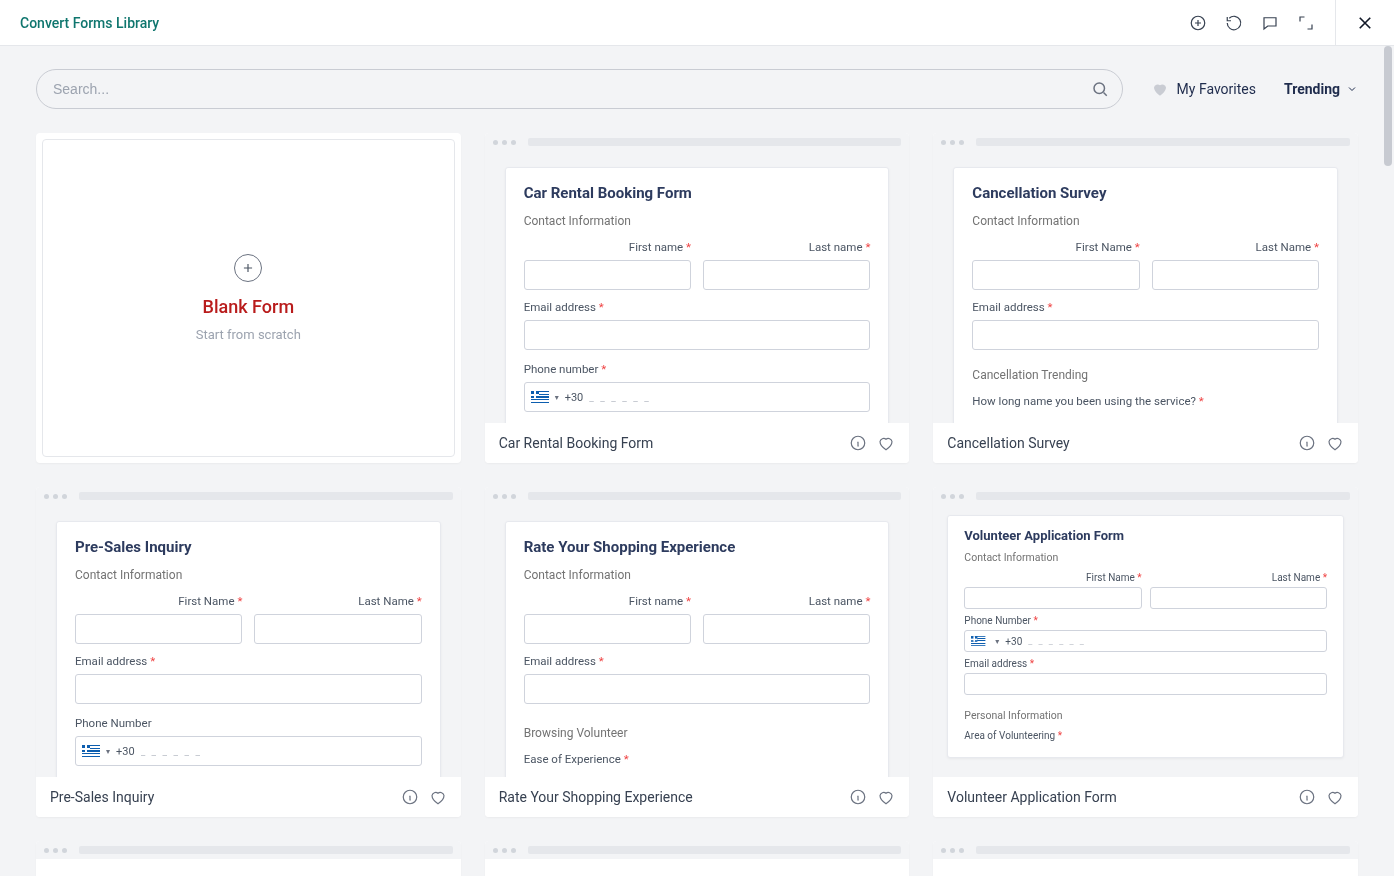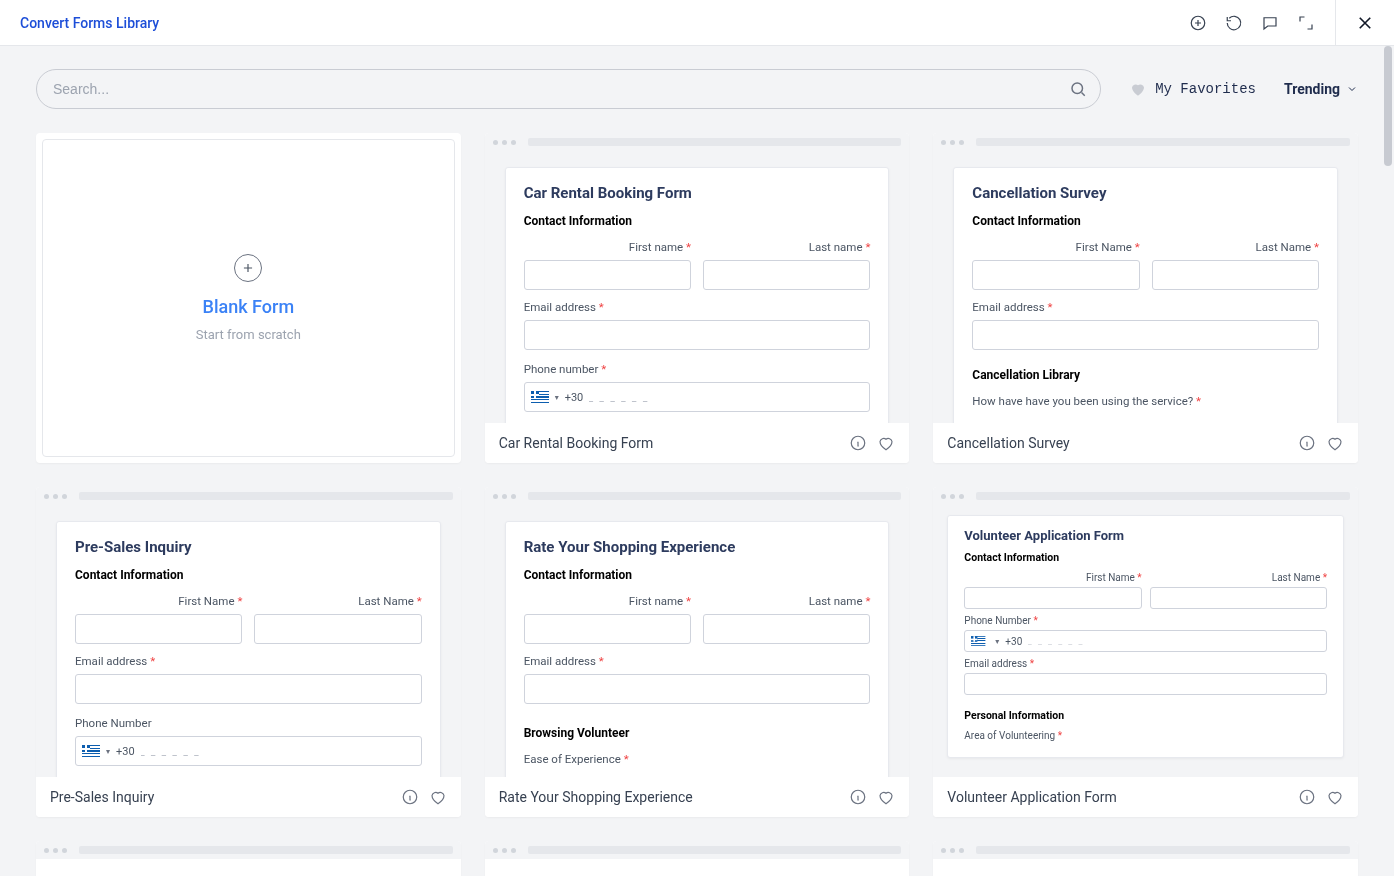--- a/index.html
+++ b/index.html
@@ -14,21 +14,21 @@
   height: 46px;
   border-bottom: 1px solid #e5e7eb;
   display: flex;
   align-items: center;
   padding: 0 20px;
   justify-content: space-between;
   background: #fff;
 }
 .header-title {
   font-size: 14px;
-  color: #1d4ed8;
+  color: #0f766e;
   font-weight: 500;
 }
 .header-icons {
   display: flex;
   align-items: center;
   gap: 18px;
 }
 .header-icon { width: 18px; height: 18px; color: #374151; cursor: pointer; }
 .header-divider { width: 1px; height: 46px; background: #e5e7eb; margin: 0 2px; }
 .close-icon { width: 18px; height: 18px; color: #111827; cursor: pointer; }
@@ -70,21 +70,21 @@
 }
 .search input::placeholder { color: #9ca3af; }
 .search-icon {
   position: absolute;
   right: 14px; top: 50%;
   transform: translateY(-50%);
   color: #6b7280;
 }
 .favorites-btn {
   display: flex; align-items: center; gap: 8px;
-  color: #1f2c4d; font-size: 14px; cursor: pointer; font-family: Liberation Mono, monospace;
+  color: #1f2c4d; font-size: 14px; cursor: pointer;
 }
 .heart { color: #c9ccd3; }
 .sort-btn {
   display: flex; align-items: center; gap: 6px;
   color: #1f2c4d; font-size: 14px; cursor: pointer; font-weight: bold;
 }
 .grid {
   display: grid;
   grid-template-columns: repeat(3, 1fr);
   gap: 24px;
@@ -109,21 +109,21 @@
   cursor: pointer;
 }
 .plus-circle {
   width: 28px; height: 28px;
   border: 1px solid #6b7280;
   border-radius: 50%;
   display: flex; align-items: center; justify-content: center;
   color: #4b5563;
   margin-bottom: 14px;
 }
-.blank-title { font-size: 18px; color: #3b82f6; font-weight: 500; }
+.blank-title { font-size: 18px; color: #b91c1c; font-weight: 500; }
 .blank-sub   { font-size: 13px; color: #9ca3af; margin-top: 10px; }
 .card-preview-row {
   height: 18px;
   background: #f3f4f6;
   display: flex; align-items: center; gap: 4px;
   padding: 0 8px;
 }
 .dot { width: 5px; height: 5px; border-radius: 50%; background: #d1d5db; }
 .bar { flex: 1; height: 8px; background: #e5e7eb; margin-left: 8px; border-radius: 2px; }
 .card-preview {
@@ -135,42 +135,42 @@
 .form-box {
   background: #fff;
   border: 1px solid #e7e9ee;
   border-radius: 3px;
   padding: 16px 18px;
   box-shadow: 0 1px 3px rgba(0,0,0,0.05);
 }
 .form-box.sm { padding: 12px 16px; font-size: 11px; }
 .form-title { font-size: 15px; font-weight: 700; color: #2d3b5e; margin-bottom: 12px; }
 .form-title.sm { font-size: 13px; margin-bottom: 8px; }
-.form-section { font-size: 12px; font-weight: 700; color: #000000; margin-bottom: 12px; }
+.form-section { font-size: 12px; font-weight: 400; color: #737373; margin-bottom: 12px; }
 .form-section.sm { font-size: 10.5px; margin-bottom: 8px; }
 .two-col { display: flex; gap: 12px; margin-bottom: 10px; text-align: right; }
 .col { flex: 1; }
 .lbl { font-size: 11.5px; color: #4b5563; margin-bottom: 6px; display: block; }
 .lbl.sm { font-size: 10px; margin-bottom: 4px; }
 .req { color: #ef4444; }
 .inp { width: 100%; height: 30px; border: 1px solid #cfd3dc; border-radius: 3px; background: #fff; }
 .inp.sm { height: 22px; }
 .phone-inp { display: flex; align-items: center; border: 1px solid #cfd3dc; border-radius: 3px; height: 30px; padding: 0 6px; gap: 6px; }
 .phone-inp.sm { height: 22px; font-size: 10px; }
 .flag { width: 18px; height: 12px; position: relative; display: inline-block; }
 .flag::before {
   content: ""; position: absolute; inset: 0;
   background: linear-gradient(#0d5eaf 0 11%, #fff 11% 22%, #0d5eaf 22% 33%, #fff 33% 44%, #0d5eaf 44% 55%, #fff 55% 66%, #0d5eaf 66% 77%, #fff 77% 88%, #0d5eaf 88% 100%);
 }
 .flag::after { content: ""; position: absolute; left: 0; top: 0; width: 8px; height: 7px; background: #0d5eaf; }
 .flag-cross { position: absolute; left: 3px; top: 0; width: 2px; height: 7px; background: #fff; z-index: 2; }
 .flag-cross2 { position: absolute; left: 0; top: 2.5px; width: 8px; height: 2px; background: #fff; z-index: 2; }
 .chev { font-size: 8px; color: #6b7280; }
 .dial { font-size: 11px; color: #4b5563; }
-.dashes { flex:1; color: #bfc3cc; letter-spacing: 2px; font-size: 10px; overflow:hidden; white-space:nowrap;font-style:italic; }
+.dashes { flex:1; color: #bfc3cc; letter-spacing: 2px; font-size: 10px; overflow:hidden; white-space:nowrap; }
 .card-footer {
   height: 40px;
   display: flex; align-items: center; justify-content: space-between;
   padding: 0 14px;
   background: #fff;
 }
 .card-name { font-size: 14px; color: #374151; }
 .card-actions { display: flex; gap: 10px; color: #6b7280; }
 .card-actions svg { width: 18px; height: 18px; cursor: pointer; }
 .spacer { height: 12px; }
@@ -320,23 +320,23 @@
             <div class="col">
                 <span class="lbl"><span>Last Name</span> <span class="req">*</span></span>
                 <div class="inp"></div>
               </div>
           </div>
           <div>
               <span class="lbl"><span>Email address</span> <span class="req">*</span></span>
               <div class="inp"></div>
             </div>
           <div style="height:18px"></div>
-          <div class="form-section">Cancellation Library</div>
-          <div>
-              <span class="lbl"><span>How have have you been using the service?</span> <span class="req">*</span></span>
+          <div class="form-section">Cancellation Trending</div>
+          <div>
+              <span class="lbl"><span>How long name you been using the service?</span> <span class="req">*</span></span>
             </div>
         </div>
       </div>
       <div class="card-footer">
         <div class="card-name">Cancellation Survey</div>
         <div class="card-actions">
           <svg viewBox="0 0 24 24" fill="none" stroke="currentColor" stroke-width="1.6">
               <circle cx="12" cy="12" r="9"></circle>
               <path d="M12 8h.01M11 11h1v5h1"></path>
             </svg>

